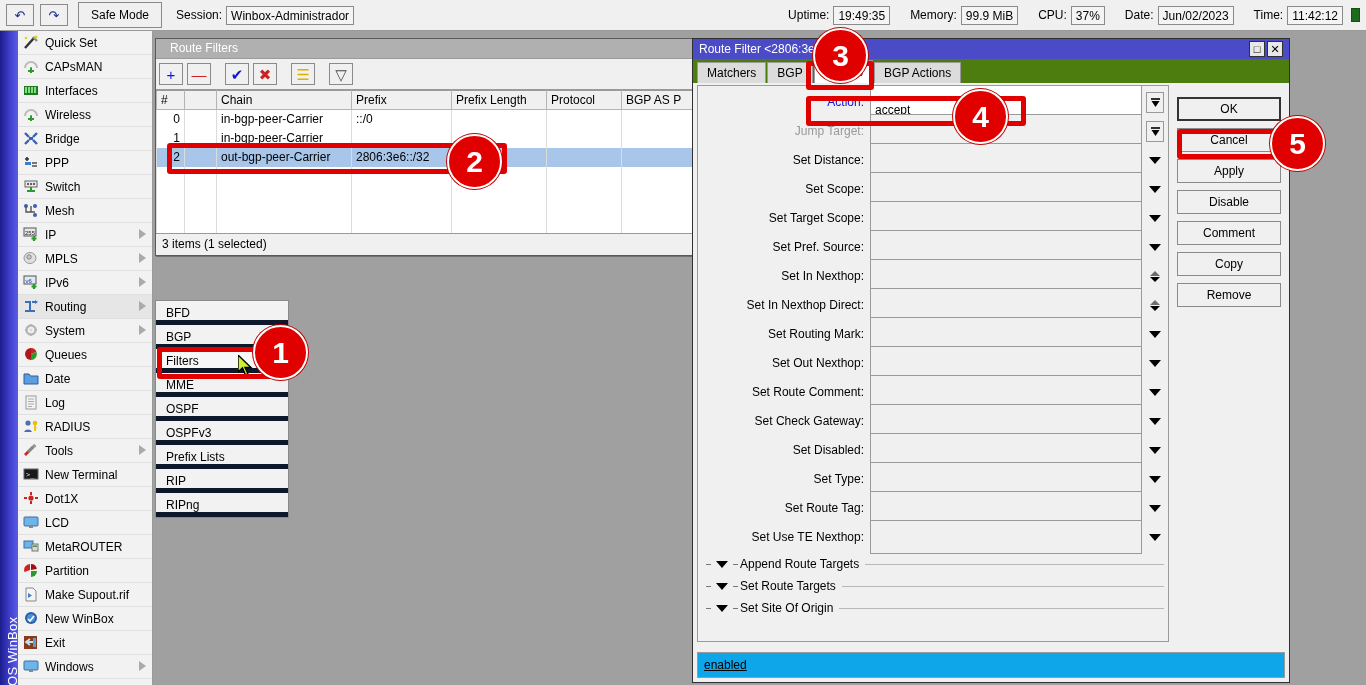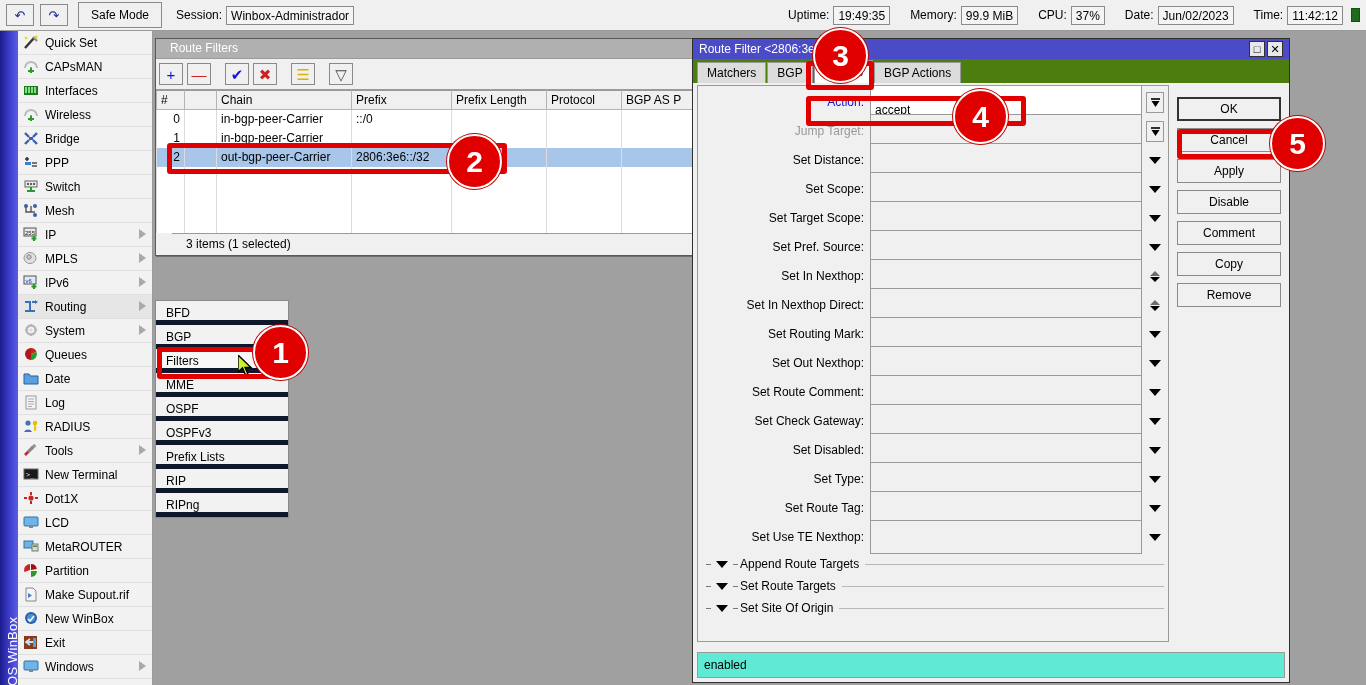--- a/index.html
+++ b/index.html
@@ -98,21 +98,21 @@
   table.grid td {
     background: #ffffff; border-left: 1px solid #dcdcdc; border-right: 1px solid #dcdcdc;
     font-size: 12px; padding: 0 4px; height: 19px; color: #000; white-space: nowrap; overflow: hidden;
   }
   table.grid tr.selected td { background: #a8c6ea; }
   td.num { text-align: right; }
   #rfbody { position: absolute; left:0; right:0; top: 50px; bottom: 22px; background:#fff; overflow:hidden; border-top:1px solid #9a9a9a;}
   #rfstatus {
     position: absolute; left: 0; bottom: 0; width: 100%; height: 22px;
     background: #f0f0f0; border-top: 1px solid #9a9a9a;
-    font-size: 12px; padding: 3px 14px; color: #000; margin-left: 16px;
+    font-size: 12px; padding: 3px 6px; color: #000;
   }
 
   
   #routingmenu {
     position: absolute; left: 155px; top: 300px; width: 134px;
     background: #f2f2f2; border: 1px solid #8a8a8a;
   }
   #routingmenu .mi {
     height: 24px; line-height: 24px; padding-left: 10px;
     border-bottom: 5px solid #0f172a; font-size: 12px; color: #000;
@@ -176,22 +176,22 @@
   #btncol { position: absolute; right: 8px; top: 58px; width: 104px; }
   #btncol .b {
     height: 24px; margin-bottom: 7px; background: #f0f0f0;
     border: 1px solid #8a8a8a; display: flex; align-items: center; justify-content: center;
     font-size: 12px; color: #000;
   }
   #btncol .b.def { border: 2px solid #333; }
 
   #dlgstatus {
     position: absolute; left: 4px; right: 4px; bottom: 4px; height: 26px;
-    background: #5eead4; border: 1px solid #9a9a9a;
-    font-size: 12px; padding: 5px 6px; color: #000;
+    background: #0ea5e9; border: 1px solid #9a9a9a;
+    font-size: 12px; padding: 5px 6px; color: #000; text-decoration: underline;
   }
 
   
   .ann-circle {
     position: absolute; border-radius: 50%; background: #e00000;
     color: #fff; font-weight: bold; display: flex; align-items: center; justify-content: center;
     border: 2px solid #fff; box-shadow: 0 0 0 1px #c00000;
     font-family: "Liberation Sans", sans-serif;
   }
   .ann-box {

